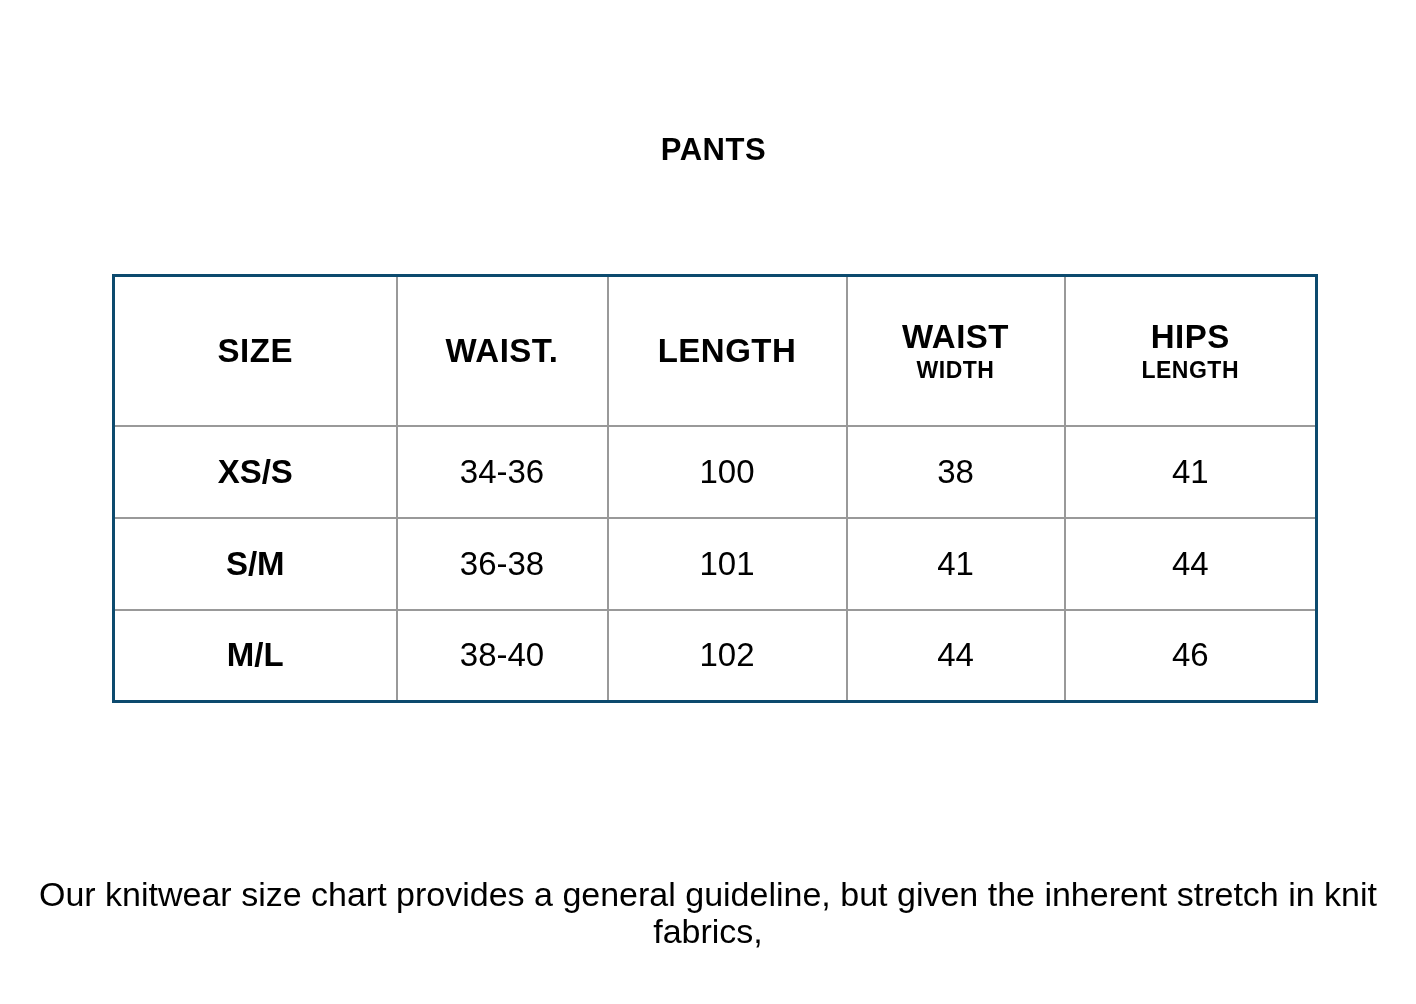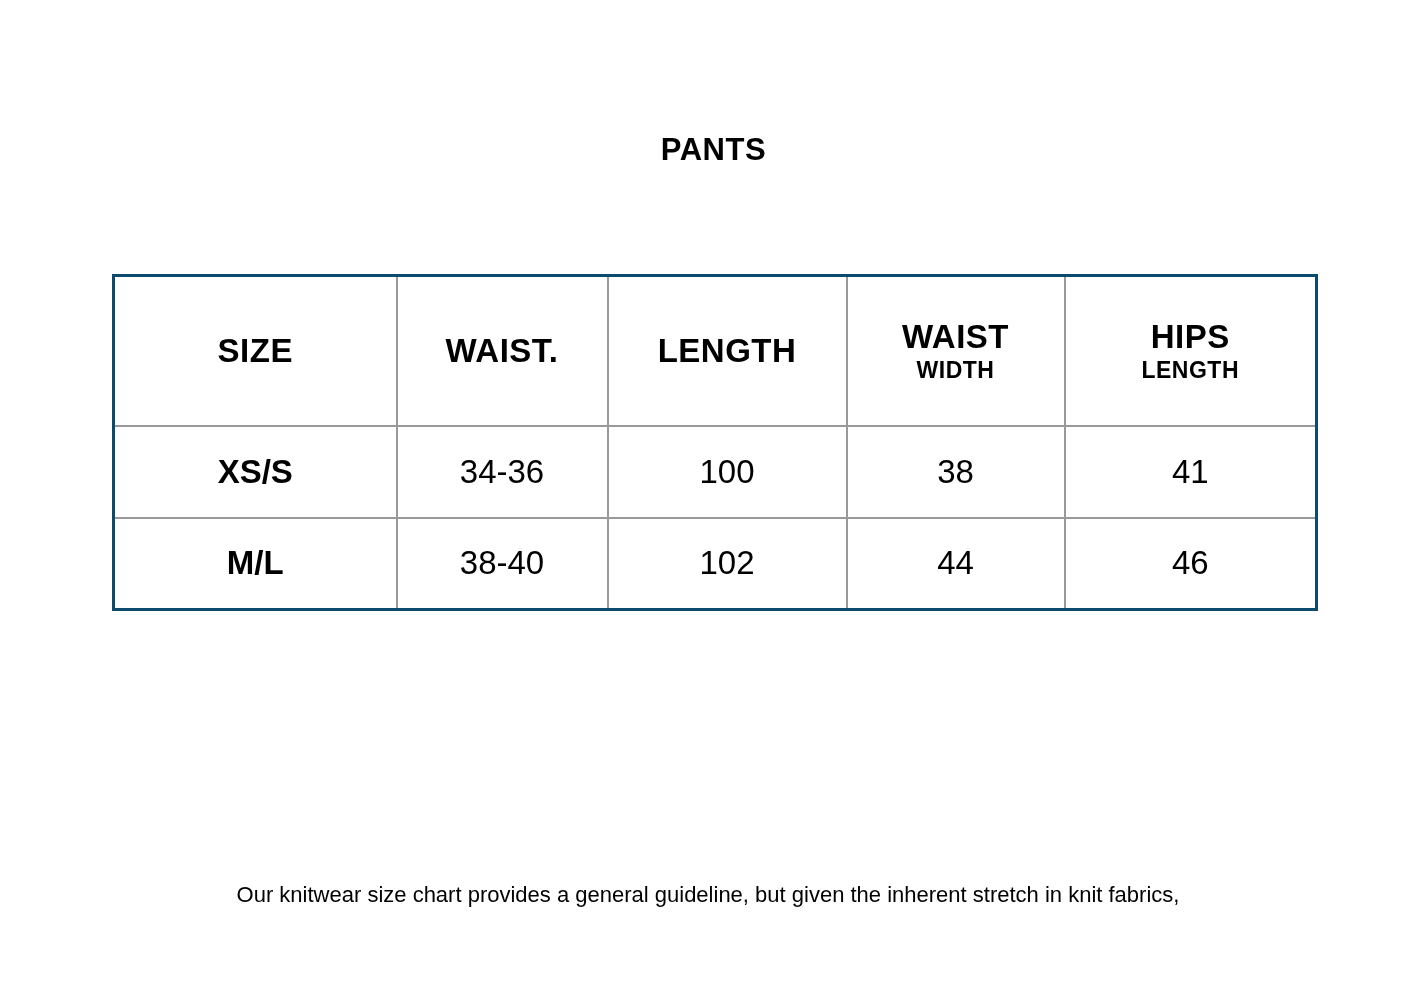--- a/index.html
+++ b/index.html
@@ -57,21 +57,21 @@
     font-size: 33px;
     font-weight: normal;
   }
   .size-table td.size-col { font-weight: bold; }
   .footer-note {
     position: absolute;
     left: 0;
     top: 876px;
     width: 1416px;
     text-align: center;
-    font-size: 22px;
+    font-size: 34px;
     line-height: 37px;
     font-weight: normal;
   }
 </style>
 </head>
 <body>
 
 <header class="page-title">
   <div>PANTS</div>
 </header>
@@ -110,20 +110,27 @@
   </thead>
   <tbody>
     <tr>
       <td class="size-col">XS/S</td>
       <td>34-36</td>
       <td>100</td>
       <td>38</td>
       <td>41</td>
     </tr>
     <tr>
+      <td class="size-col">S/M</td>
+      <td>36-38</td>
+      <td>101</td>
+      <td>41</td>
+      <td>44</td>
+    </tr>
+    <tr>
       <td class="size-col">M/L</td>
       <td>38-40</td>
       <td>102</td>
       <td>44</td>
       <td>46</td>
     </tr>
   </tbody>
 </table>
 
 <p class="footer-note">

